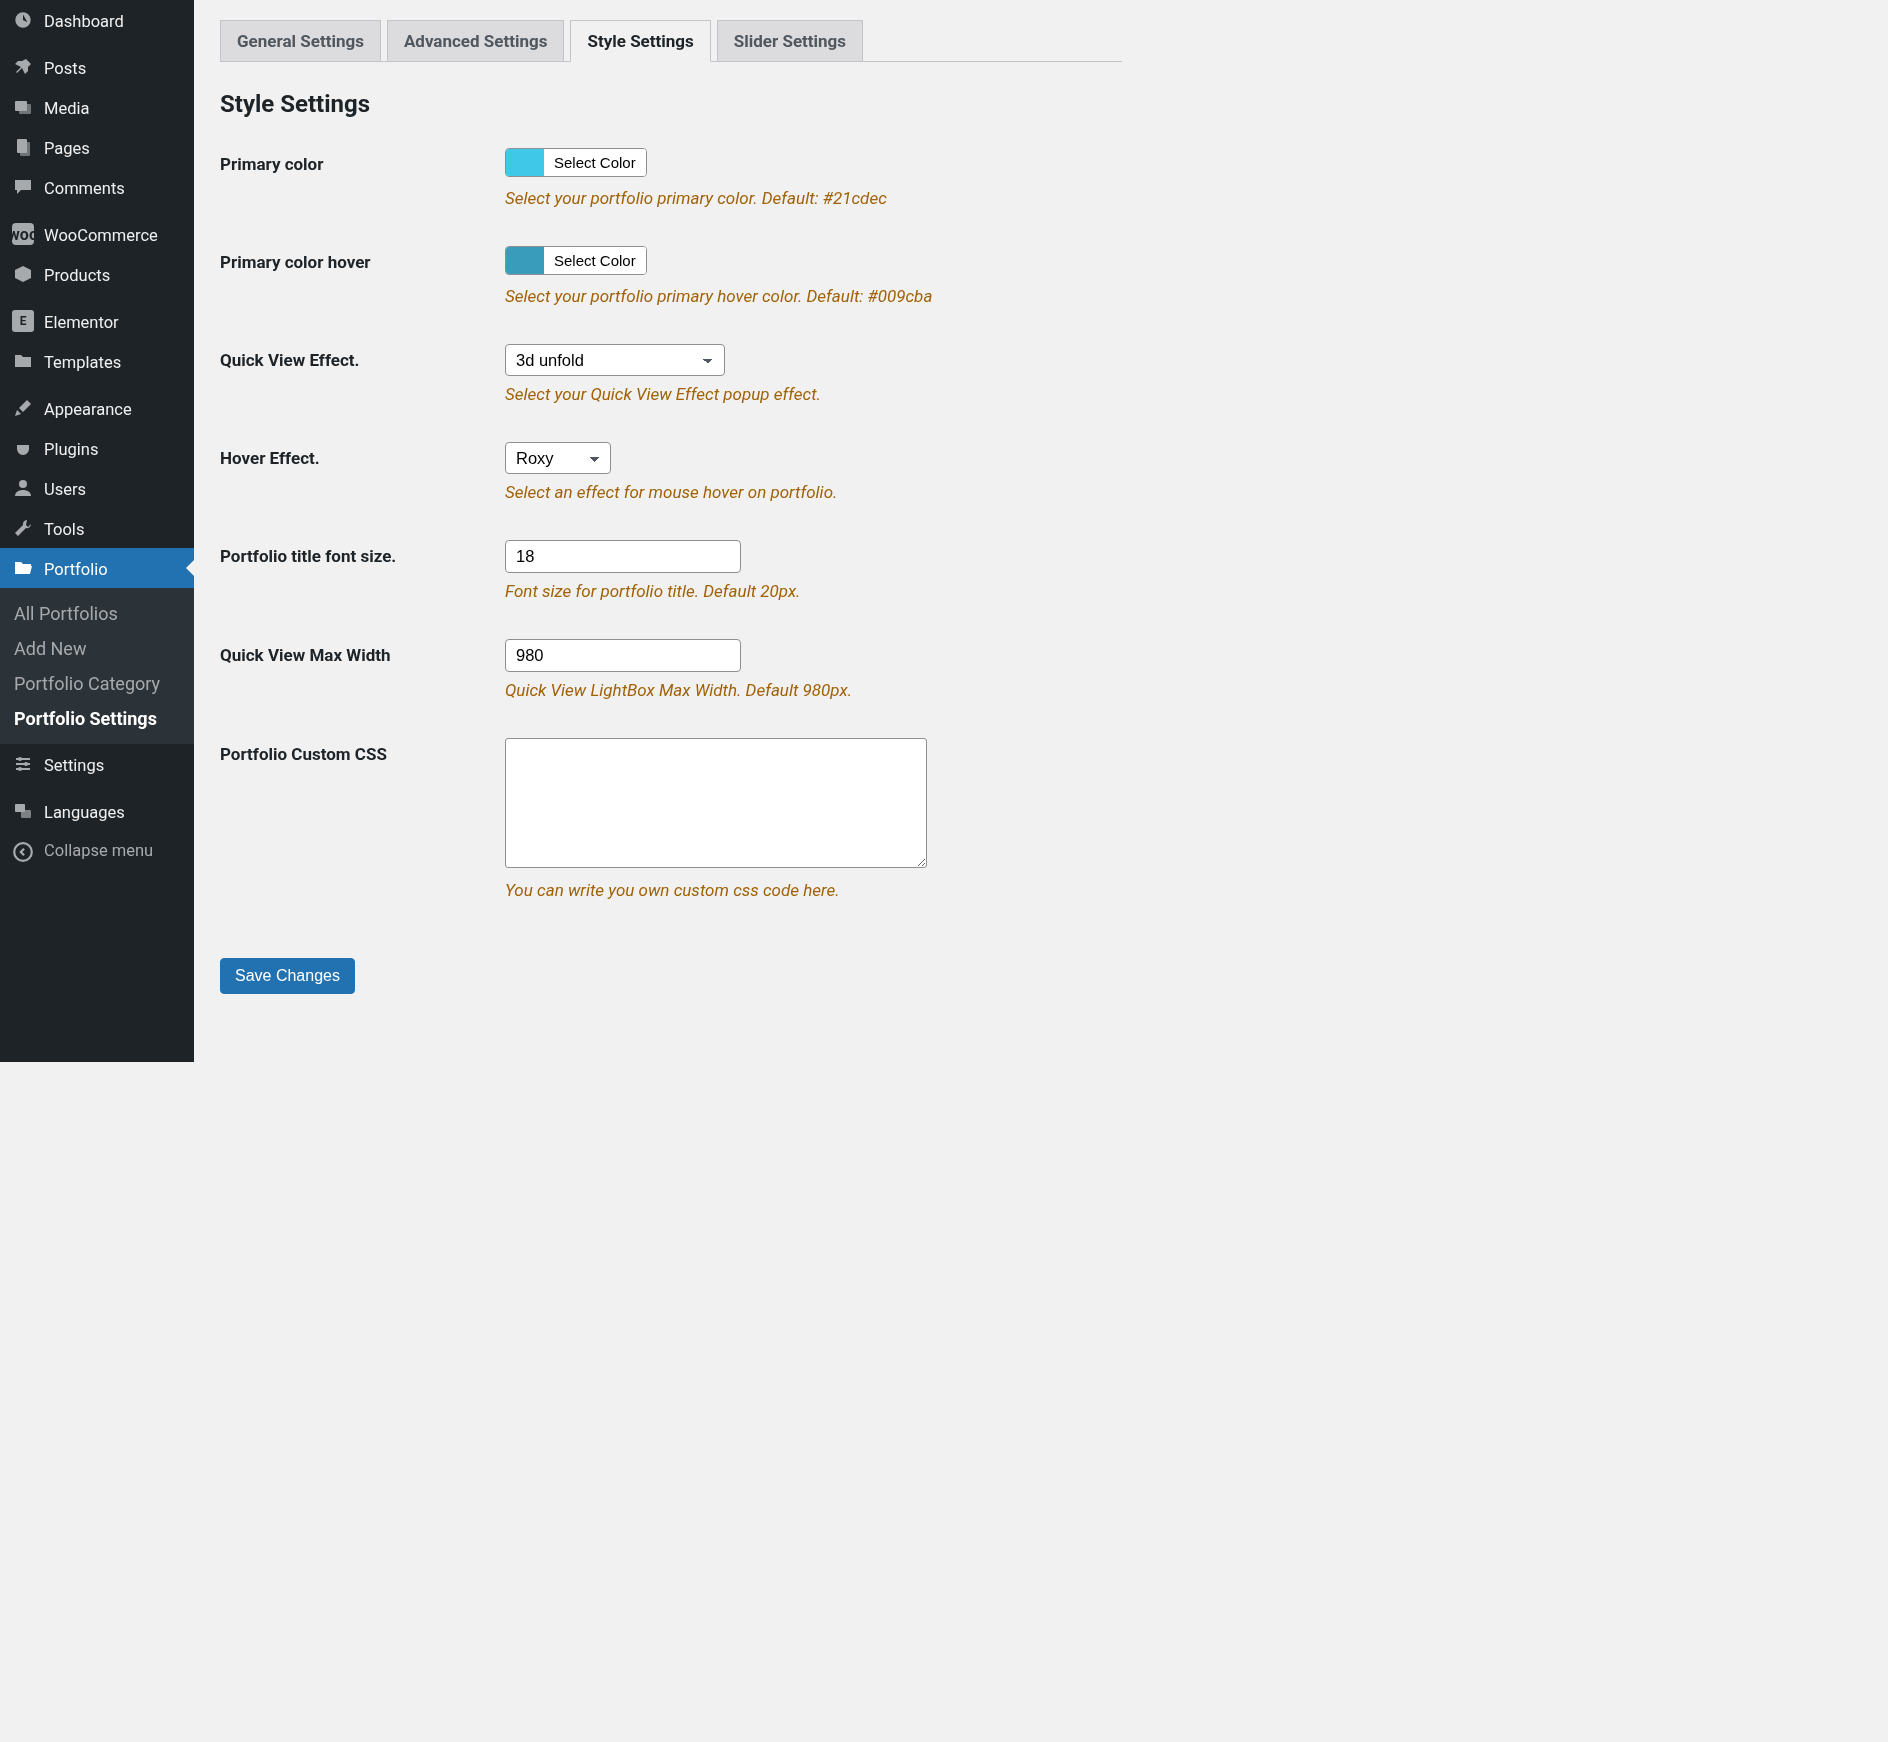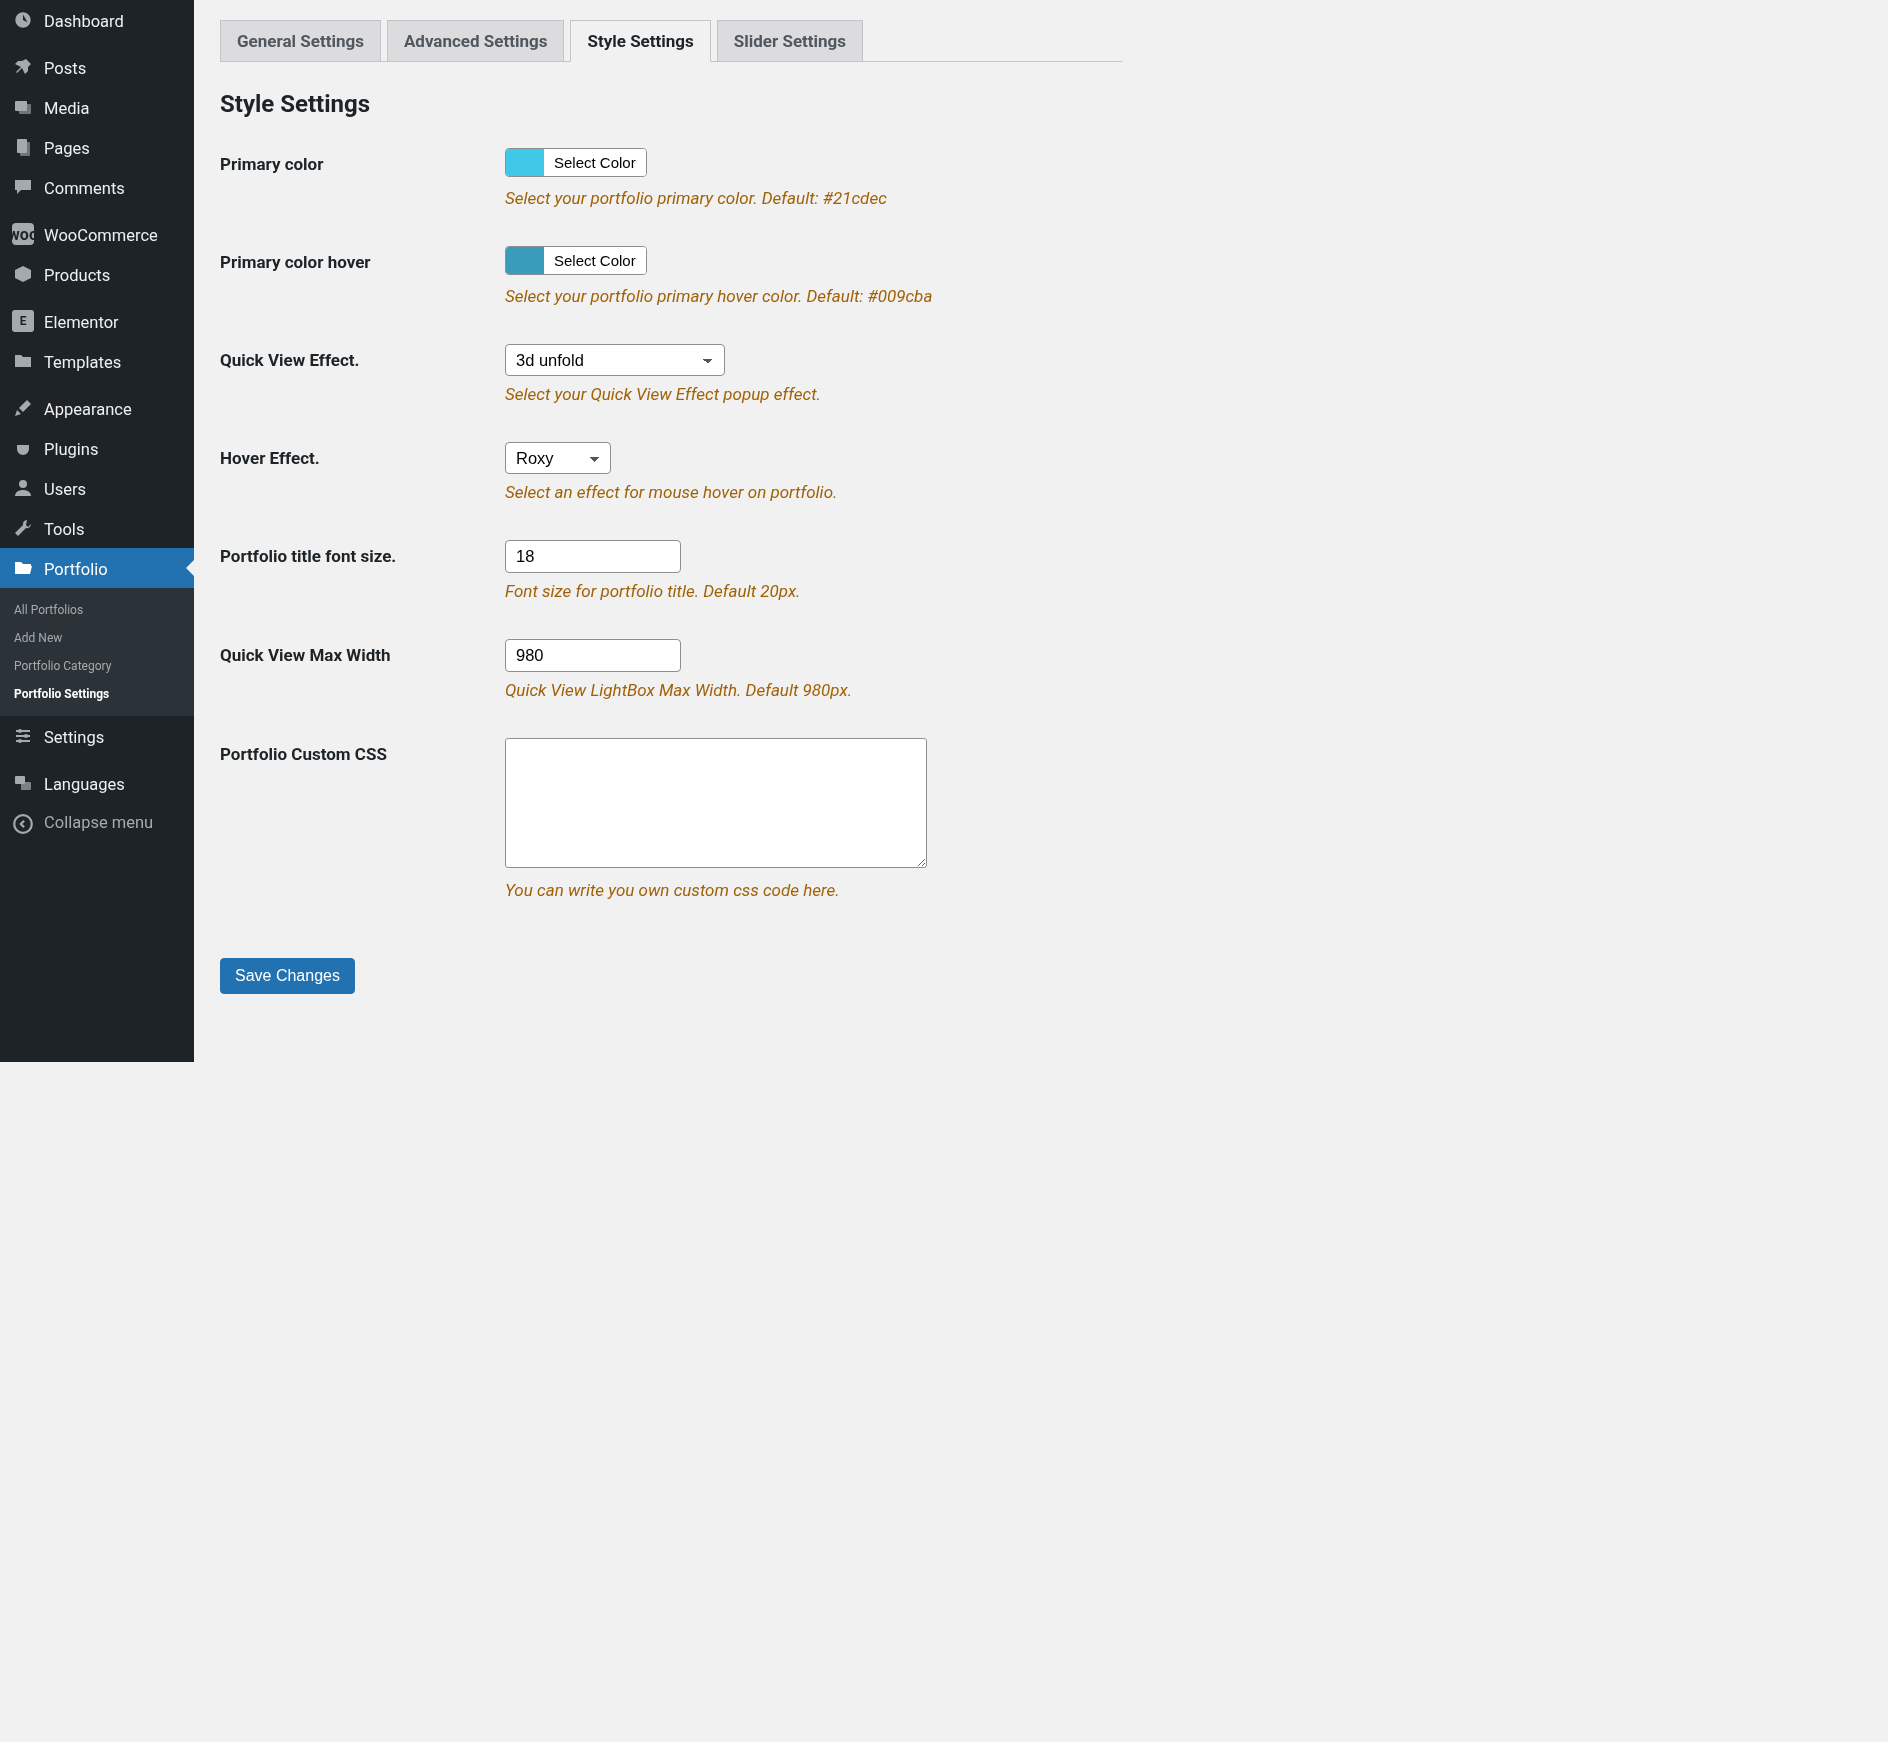--- a/index.html
+++ b/index.html
@@ -57,21 +57,21 @@
     border-right-color:#f1f1f1;
   }
   .sidebar .sep { height: 7px; background: #1d2327; }
   .submenu {
     background: #2c3338;
     padding: 8px 0;
   }
   .submenu .sub-item {
     padding: 7px 14px;
     color: #a7aaad;
-    font-size: 12px;
+    font-size: 18px;
     cursor:pointer;
   }
   .submenu .sub-item.current { color:#fff; font-weight:700; }
   .collapse {
     display:flex;
     align-items:flex-start;
     gap:10px;
     padding: 10px 12px;
     color:#a7aaad;
     cursor:pointer;
@@ -144,21 +144,21 @@
     cursor:pointer;
   }
   select, input[type=text], input.num {
     border:1px solid #8c8f94;
     border-radius:4px;
     background:#fff;
     font-size:16.5px;
     padding: 6px 10px;
   }
   select{ padding-right:28px; appearance:none; background-image: linear-gradient(45deg, transparent 50%, #50575e 50%), linear-gradient(135deg, #50575e 50%, transparent 50%); background-position: calc(100% - 16px) 14px, calc(100% - 11px) 14px; background-size:5px 5px,5px 5px; background-repeat:no-repeat;}
-  input.num{ width:176px; }
+  input.num{ width:236px; }
   textarea {
     border:1px solid #8c8f94;
     border-radius:3px;
     width:422px;
     height:130px;
     font-size:15px;
     padding:6px;
     resize: both;
   }
   .save-btn {

